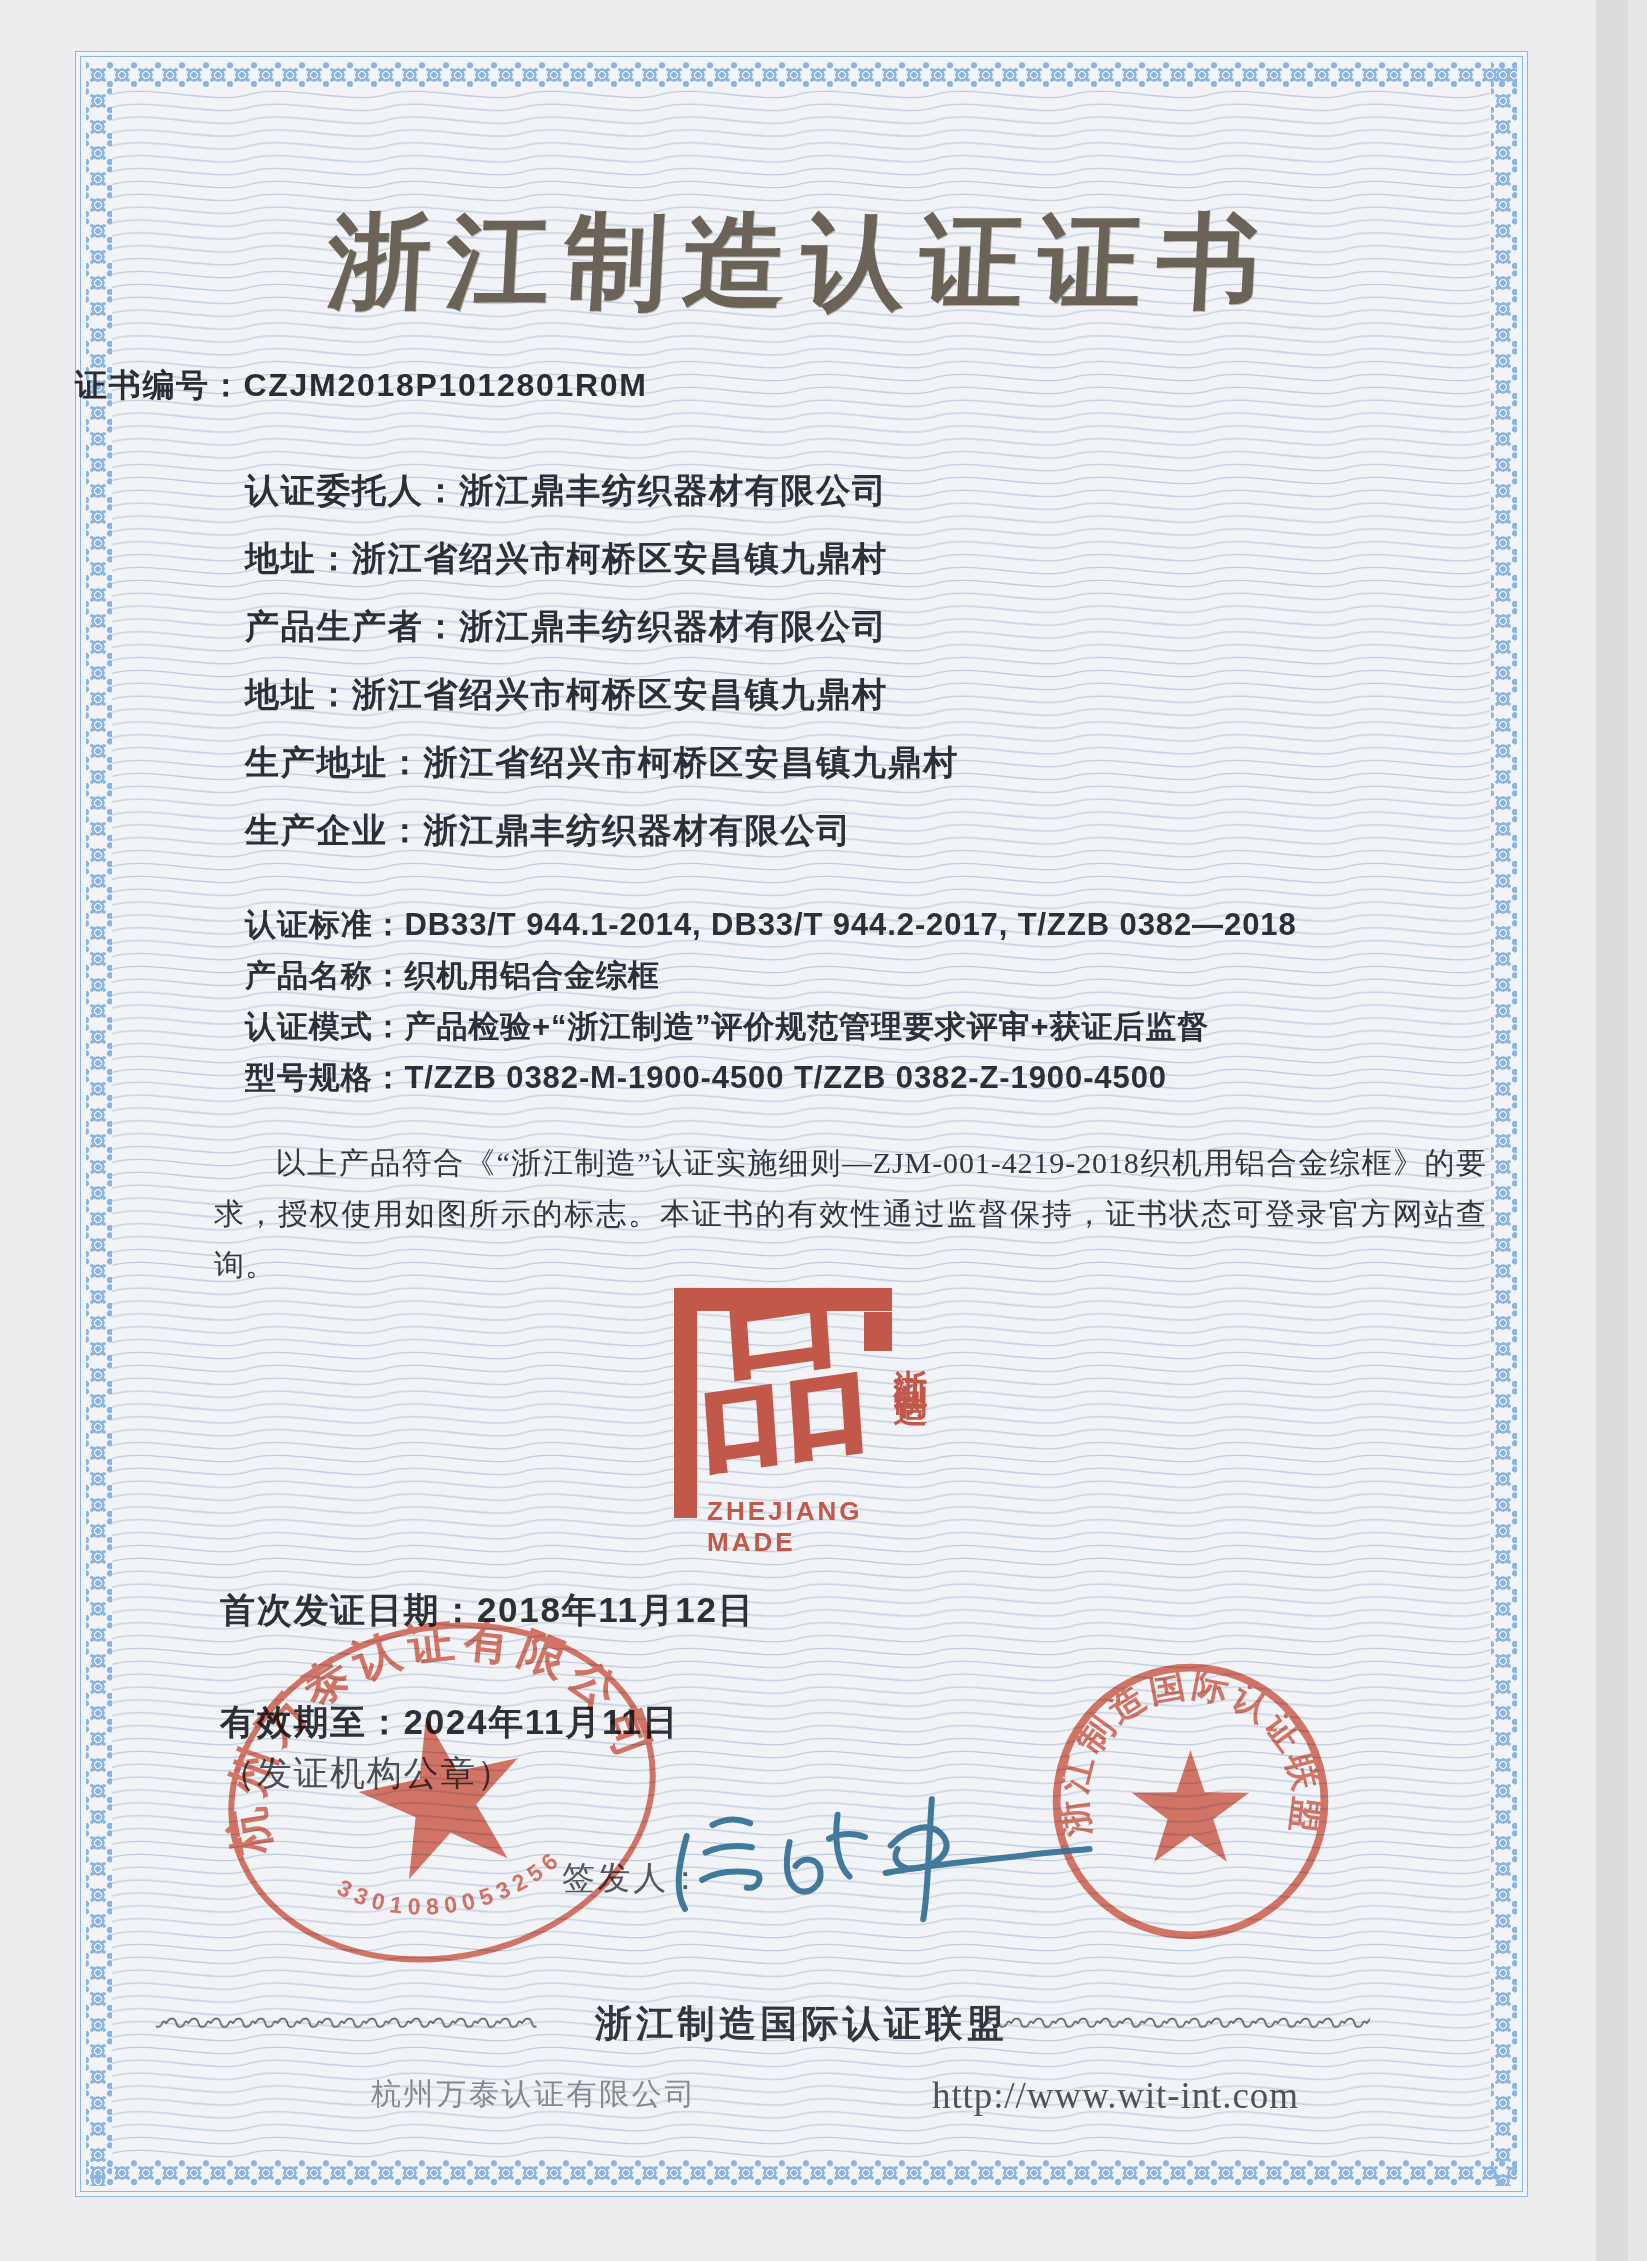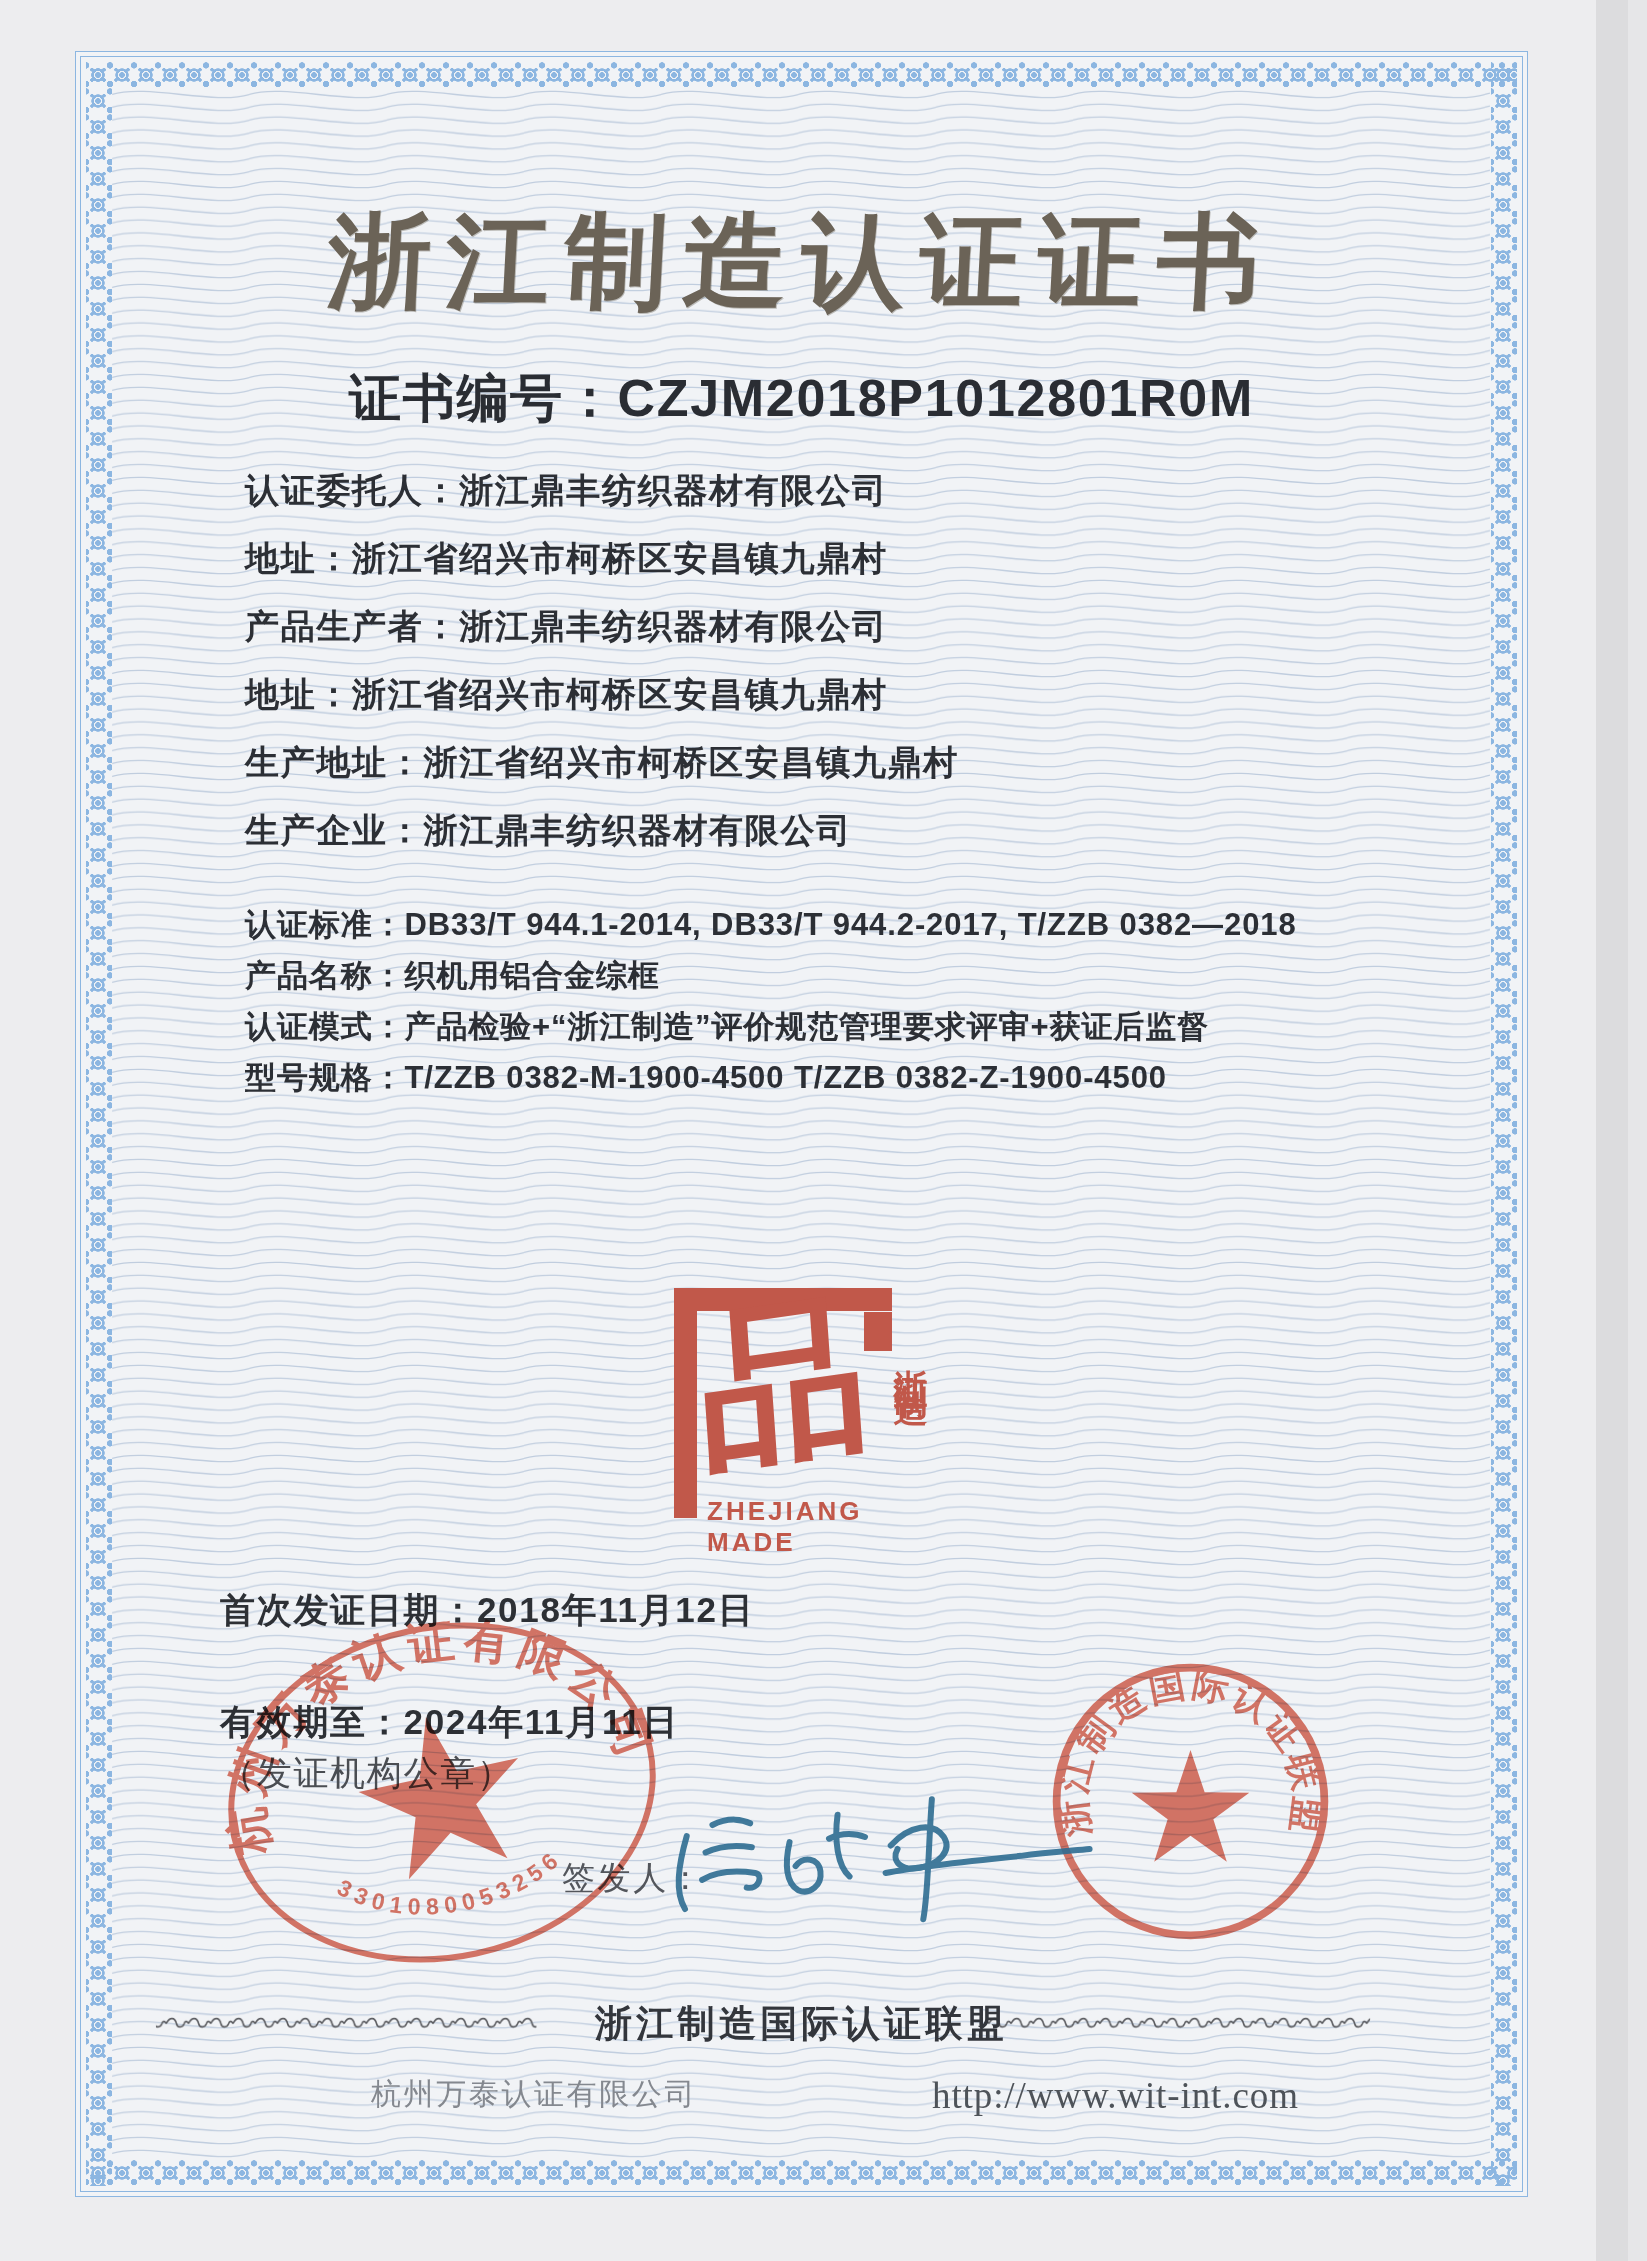--- a/index.html
+++ b/index.html
@@ -50,22 +50,22 @@
   
   .title{
     left:75px;top:194px;width:1453px;text-align:center;
     font-family:"Liberation Serif","DejaVu Serif",serif;
     font-size:103px;font-weight:700;letter-spacing:15.4px;
     color:#6b6357;
     transform:skewX(-3deg);
     text-shadow:0.9px 0.9px 0 rgba(90,82,70,.35);
   }
   .certnum{
-    left:75px;top:364px;width:1453px;text-align:center;
-    font-size:52px;font-weight:600;color:#2a2d33;letter-spacing:1.7px;
+    left:75px;top:364px;width:1453px;text-align:left;
+    font-size:32px;font-weight:600;color:#2a2d33;letter-spacing:1.7px;
   }
   .fields{left:245px;top:456px;font-size:34px;font-weight:600;color:#2c2f35;}
   .fields .row{height:68px;line-height:68px;letter-spacing:1.7px;}
   .standards{left:245px;top:899px;font-size:31px;font-weight:600;color:#2c2f35;}
   .standards .row{height:51px;line-height:51px;letter-spacing:0.9px;}
   .statement{
     left:214px;top:1137px;width:1273px;
     font-family:"Liberation Serif","DejaVu Serif",serif;
     font-size:30px;line-height:51px;color:#33363b;font-weight:500;
     text-indent:2.05em;text-align:justify;letter-spacing:0.9px;
@@ -142,20 +142,21 @@
     <div class="row"><span>生产企业：</span><span>浙江鼎丰纺织器材有限公司</span></div>
   </div>
 
   <div class="abs standards">
     <div class="row"><span>认证标准：</span><span>DB33/T 944.1-2014, DB33/T 944.2-2017, T/ZZB 0382—2018</span></div>
     <div class="row"><span>产品名称：</span><span>织机用铝合金综框</span></div>
     <div class="row"><span>认证模式：</span><span>产品检验+“浙江制造”评价规范管理要求评审+获证后监督</span></div>
     <div class="row"><span>型号规格：</span><span>T/ZZB 0382-M-1900-4500 T/ZZB 0382-Z-1900-4500</span></div>
   </div>
 
+  <div class="abs statement">以上产品符合《“浙江制造”认证实施细则—ZJM-001-4219-2018织机用铝合金综框》的要求，授权使用如图所示的标志。本证书的有效性通过监督保持，证书状态可登录官方网站查询。</div>
 
   <div class="abs logo">
     <div class="bar" style="left:0;top:3.4px;width:23px;height:230px;"></div>
     <div class="bar" style="left:0;top:3.4px;width:218px;height:23px;"></div>
     <div class="bar" style="left:190px;top:26.6px;width:28px;height:39px;"></div>
     <div class="pin">品</div>
     <div class="vert">浙江制造</div>
     <div class="wordmark">ZHEJIANG MADE</div>
   </div>
 

